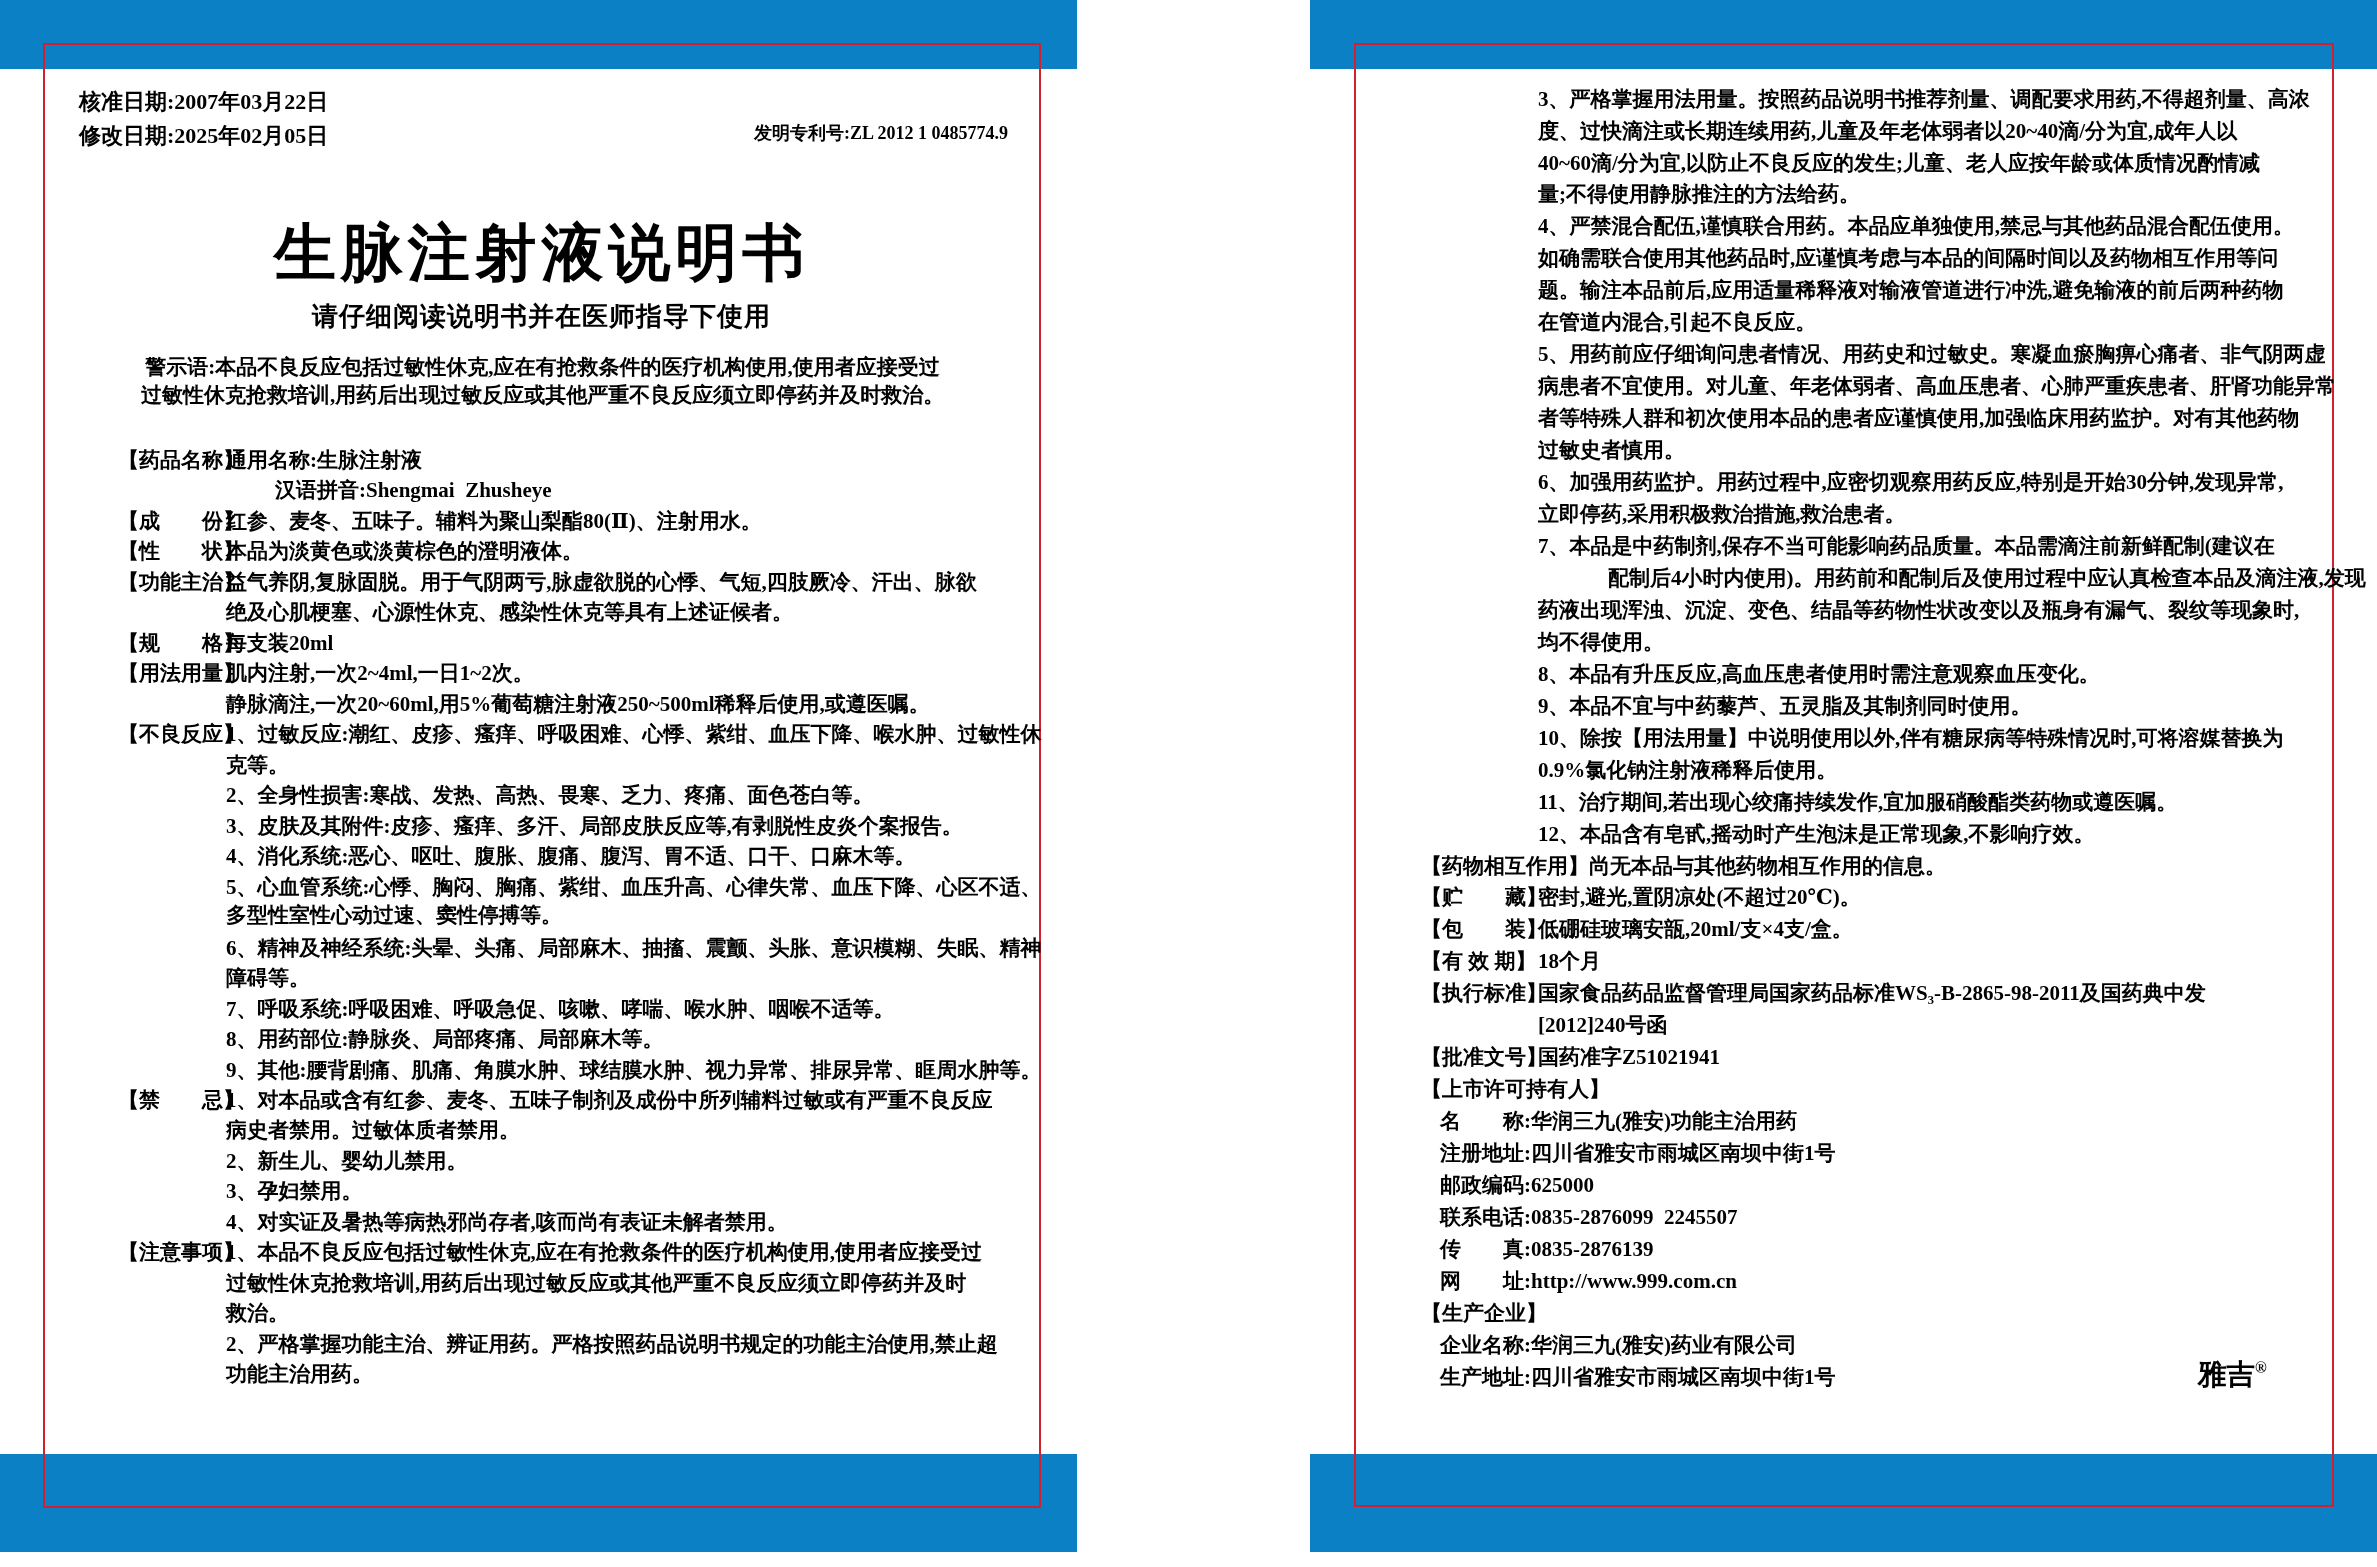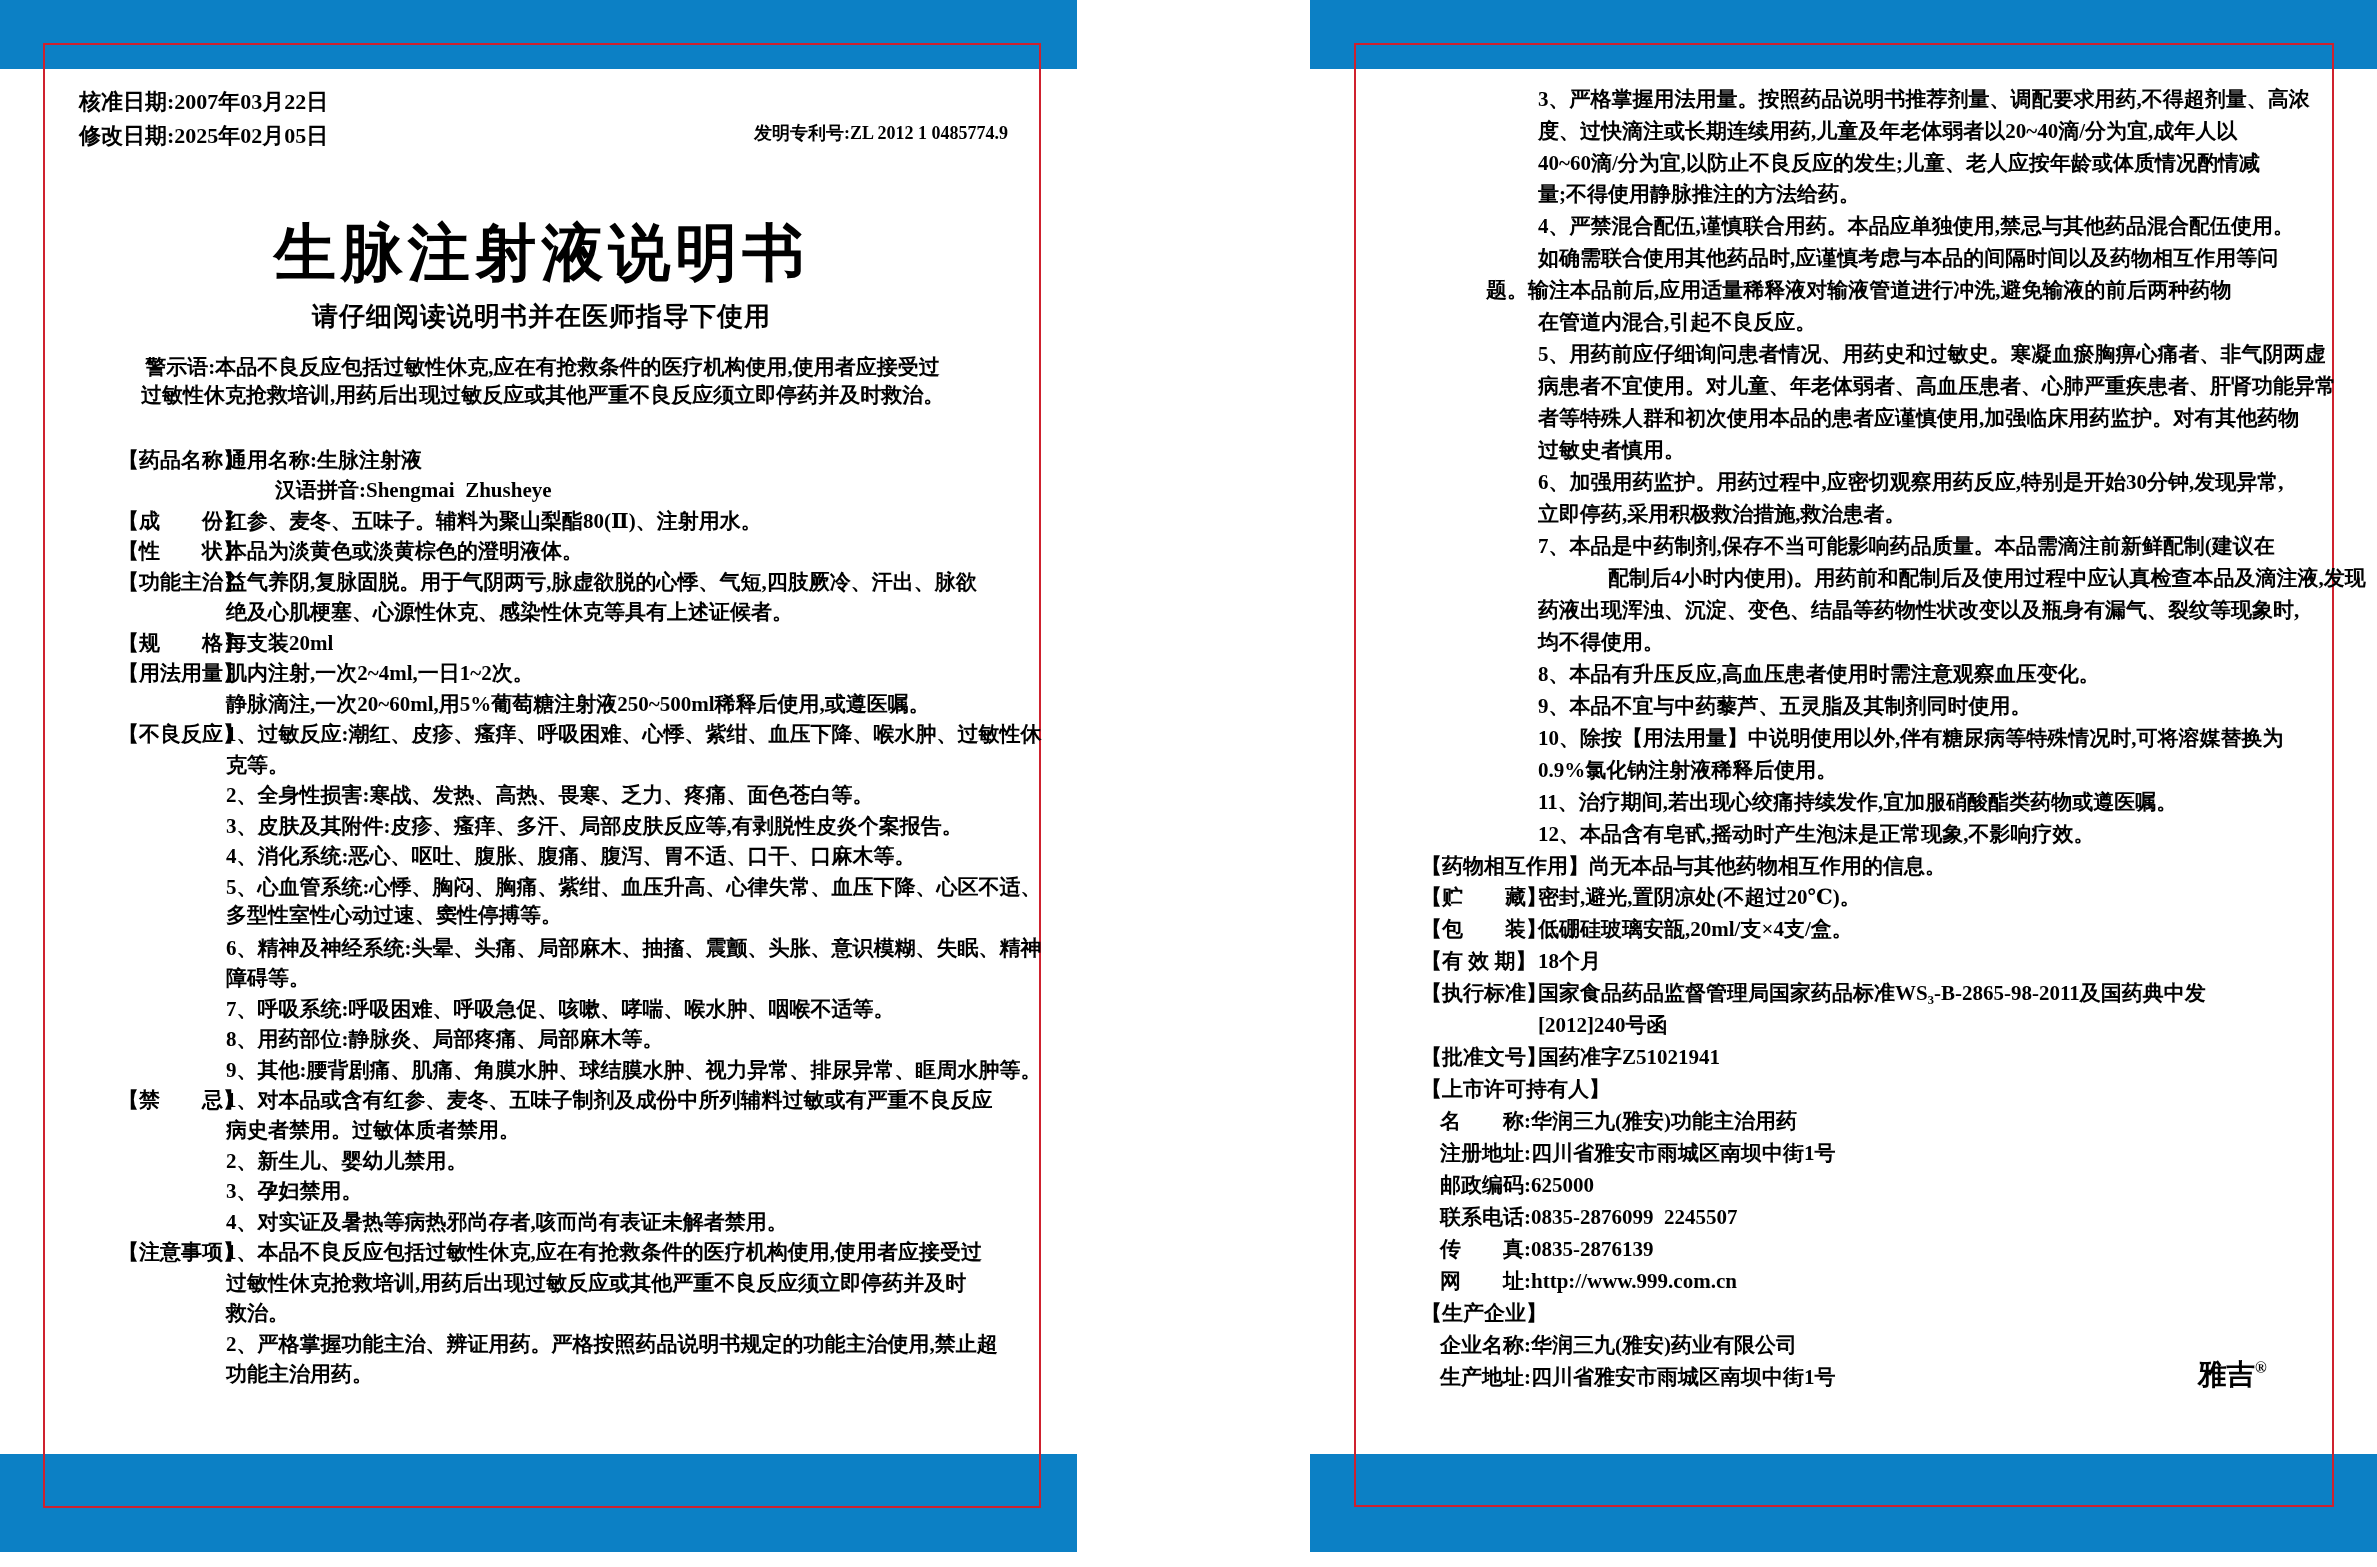--- a/index.html
+++ b/index.html
@@ -171,21 +171,21 @@
     <div class="line" style="top: 178px; height: 32px; line-height: 32px;">
       <span class="txt" style="left: 1538px;">量;不得使用静脉推注的方法给药。</span>
     </div>
     <div class="line" style="top: 210px; height: 32px; line-height: 32px;">
       <span class="txt" style="left: 1538px;">4、严禁混合配伍,谨慎联合用药。本品应单独使用,禁忌与其他药品混合配伍使用。</span>
     </div>
     <div class="line" style="top: 242px; height: 32px; line-height: 32px;">
       <span class="txt" style="left: 1538px;">如确需联合使用其他药品时,应谨慎考虑与本品的间隔时间以及药物相互作用等问</span>
     </div>
     <div class="line" style="top: 274px; height: 32px; line-height: 32px;">
-      <span class="txt" style="left: 1486px; text-align: right;">题。输注本品前后,应用适量稀释液对输液管道进行冲洗,避免输液的前后两种药物</span>
+      <span class="txt" style="left: 1538px; text-align: right;">题。输注本品前后,应用适量稀释液对输液管道进行冲洗,避免输液的前后两种药物</span>
     </div>
     <div class="line" style="top: 306px; height: 32px; line-height: 32px;">
       <span class="txt" style="left: 1538px;">在管道内混合,引起不良反应。</span>
     </div>
     <div class="line" style="top: 338px; height: 32px; line-height: 32px;">
       <span class="txt" style="left: 1538px;">5、用药前应仔细询问患者情况、用药史和过敏史。寒凝血瘀胸痹心痛者、非气阴两虚</span>
     </div>
     <div class="line" style="top: 370px; height: 32px; line-height: 32px;">
       <span class="txt" style="left: 1538px;">病患者不宜使用。对儿童、年老体弱者、高血压患者、心肺严重疾患者、肝肾功能异常</span>
     </div>

